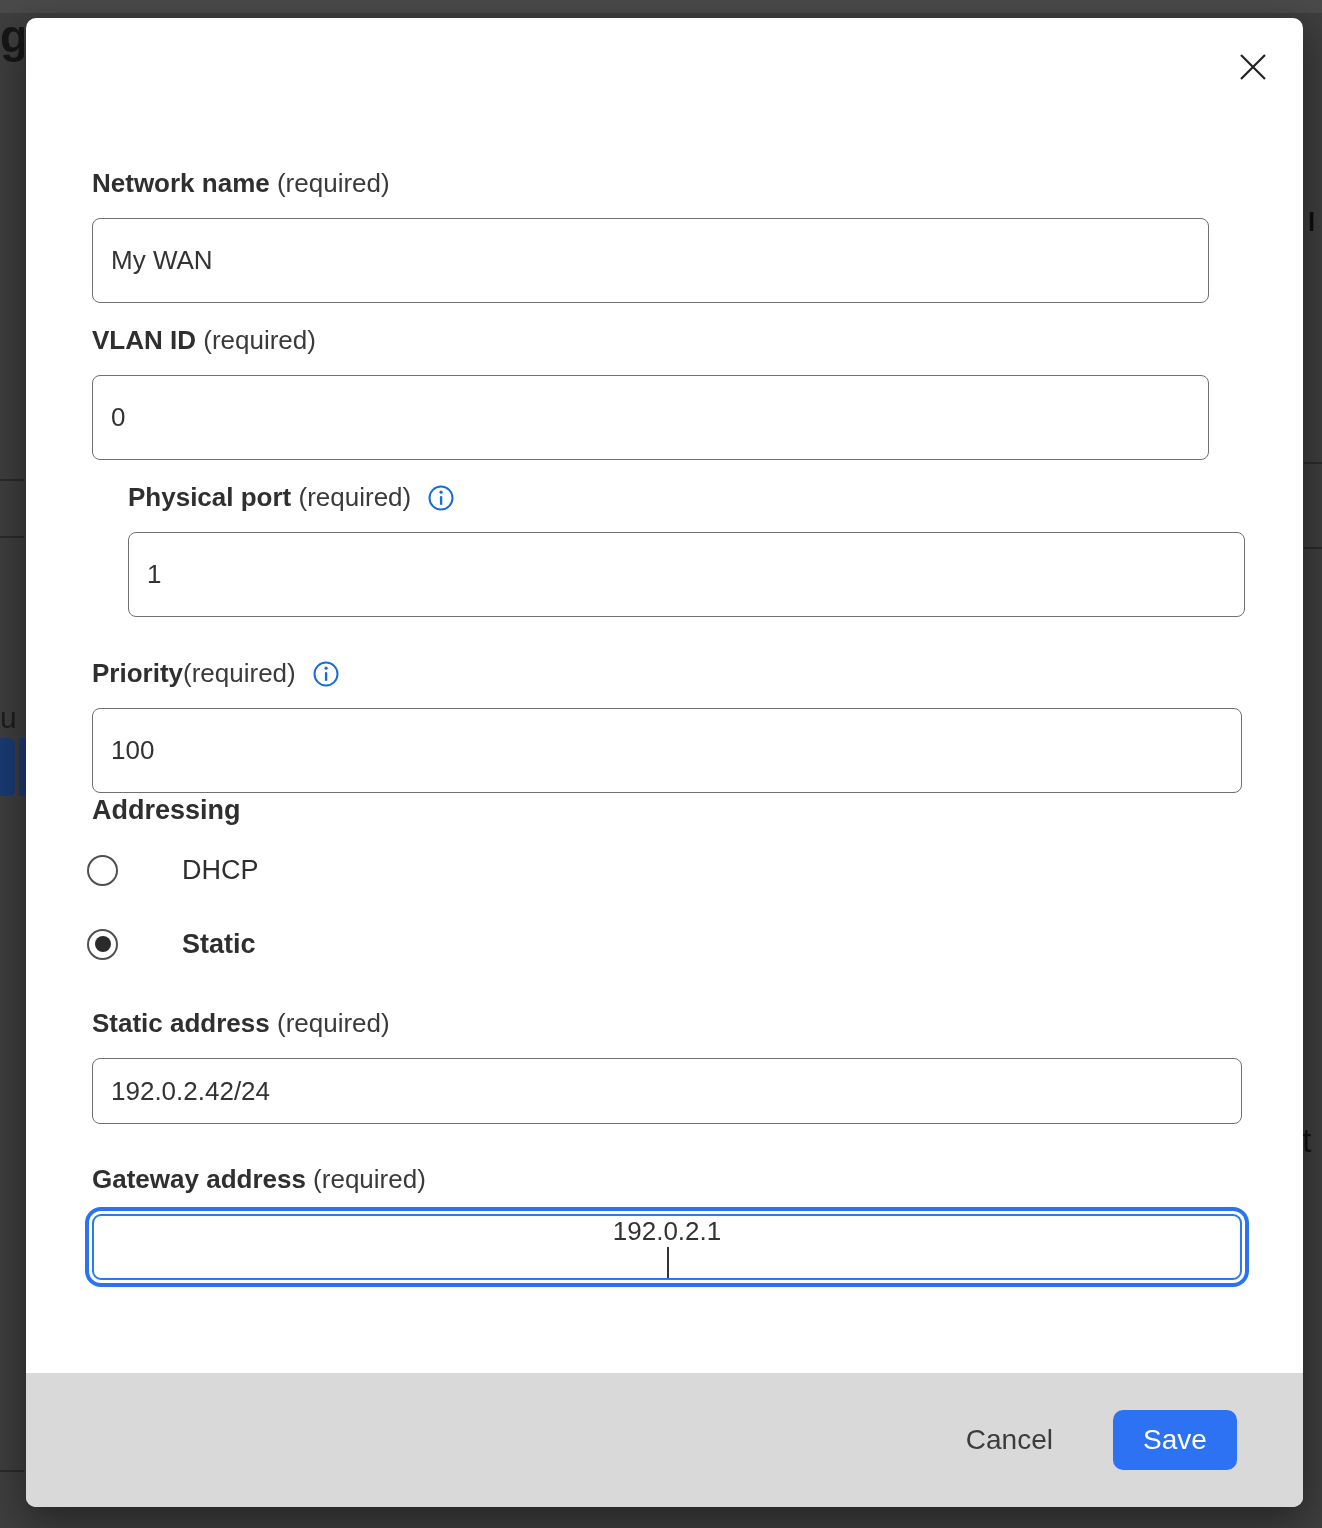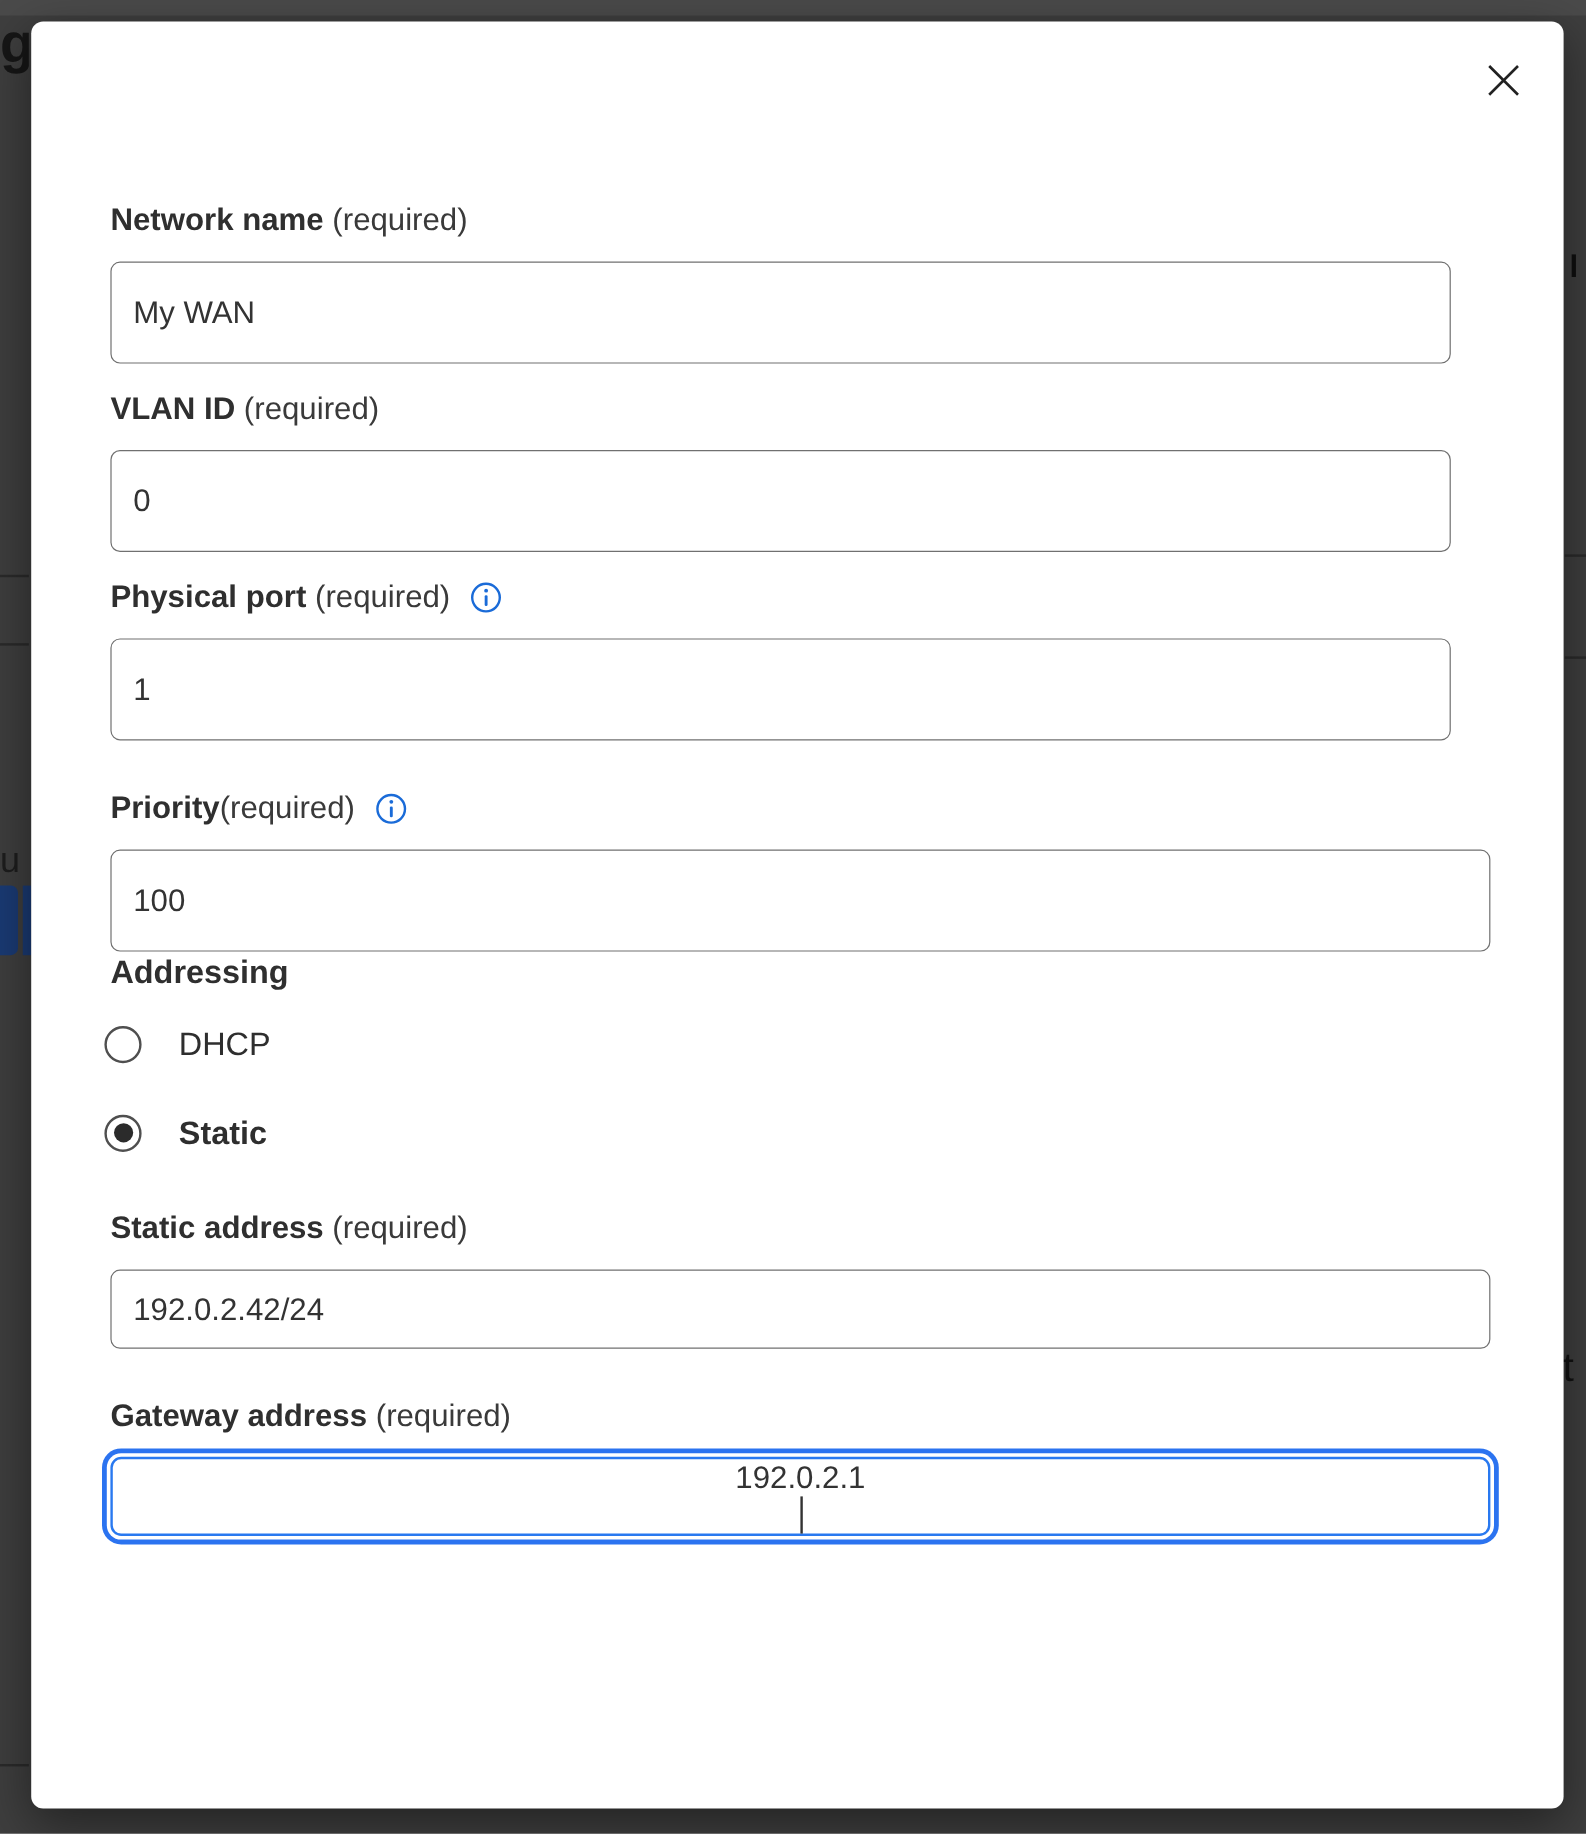--- a/index.html
+++ b/index.html
@@ -59,21 +59,21 @@
     display: flex; align-items: center; width: 1150px; height: 66px;
     border: 2px solid #2979f0; border-radius: 9px; padding: 0 17px;
     font-size: 26px; color: #333333; background: #fff;
     box-shadow: 0 0 0 3px #ffffff, 0 0 0 7px #2b73f0;
     flex-direction: column;
   }
   .caret { display: inline-block; width: 2px; height: 34px; background: #333; margin-left: 2px; }
 
   .section-heading { font-size: 27px; font-weight: 700; color: #2f2f2f; }
 
-  .radio-row { position: absolute; left: 61px; display: flex; align-items: center; cursor: pointer; height: 32px; }
+  .radio-row { position: absolute; left: 61px; display: flex; align-items: center; cursor: pointer; height: 32px; gap: 33px; }
   .radio-circle {
     width: 31px; height: 31px; border: 2px solid #4f4f4f; border-radius: 50%;
     display: flex; align-items: center; justify-content: center; background: #fff; flex: 0 0 auto;
   }
   .radio-circle .dot { width: 16px; height: 16px; border-radius: 50%; background: #2b2b2b; display: none; }
   .radio-row.selected .radio-circle .dot { display: block; }
   .radio-label { margin-left: 31px; font-size: 27px; color: #2e2e2e; }
   .radio-row.selected .radio-label { font-weight: 700; }
 
   .modal-footer {
@@ -126,21 +126,21 @@
       <input class="text-input w-narrow" type="text" value="My WAN" style="">
     </div>
 
     <div class="form-group" style="top:307px;">
       <div class="field-label label-row">
         <span class="lbl-bold">VLAN ID</span><span class="lbl-req"> (required)</span>
       </div>
       <input class="text-input w-narrow" type="text" value="0" style="">
     </div>
 
-    <div class="form-group" style="top:464px;">
+    <div class="form-group" style="top:464px;margin-left:36px;">
       <div class="field-label label-row">
         <span class="lbl-bold">Physical port</span><span class="lbl-req"> (required)</span>
         <span class="info-wrap">
           <svg width="28" height="28" viewBox="0 0 28 28">
               <circle cx="14" cy="14" r="11.5" fill="none" stroke="#1a6bd8" stroke-width="2"></circle>
               <rect x="12.9" y="12" width="2.4" height="9" rx="1.1" fill="#1a6bd8"></rect>
               <circle cx="14.1" cy="8.2" r="1.6" fill="#1a6bd8"></circle>
             </svg>
         </span>
       </div>
@@ -187,15 +187,19 @@
     <div class="form-group" style="top:1146px;text-align:right;">
       <div class="field-label label-row">
         <span class="lbl-bold">Gateway address</span><span class="lbl-req"> (required)</span>
       </div>
       <div class="input-focused" role="textbox">
         <span>192.0.2.1</span>
         <span class="caret"></span>
       </div>
     </div>
 
+    <div class="modal-footer">
+      <button class="cancel-btn">Cancel</button>
+      <button class="save-btn">Save</button>
+    </div>
 
   </div>
 </div>
 
 </body></html>

